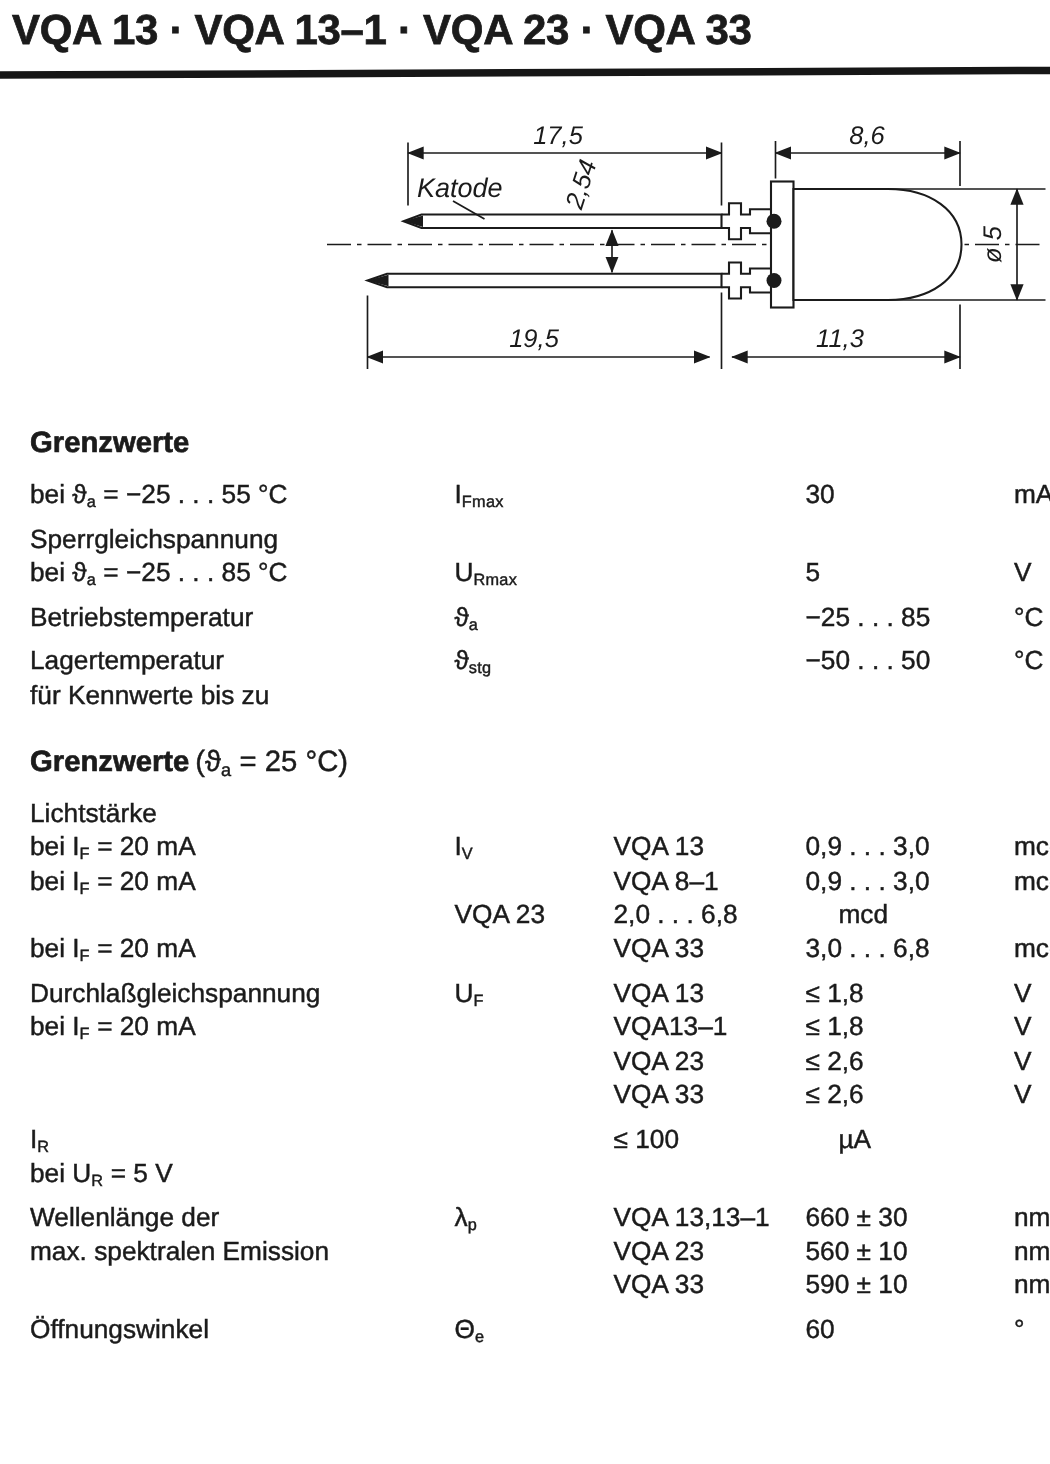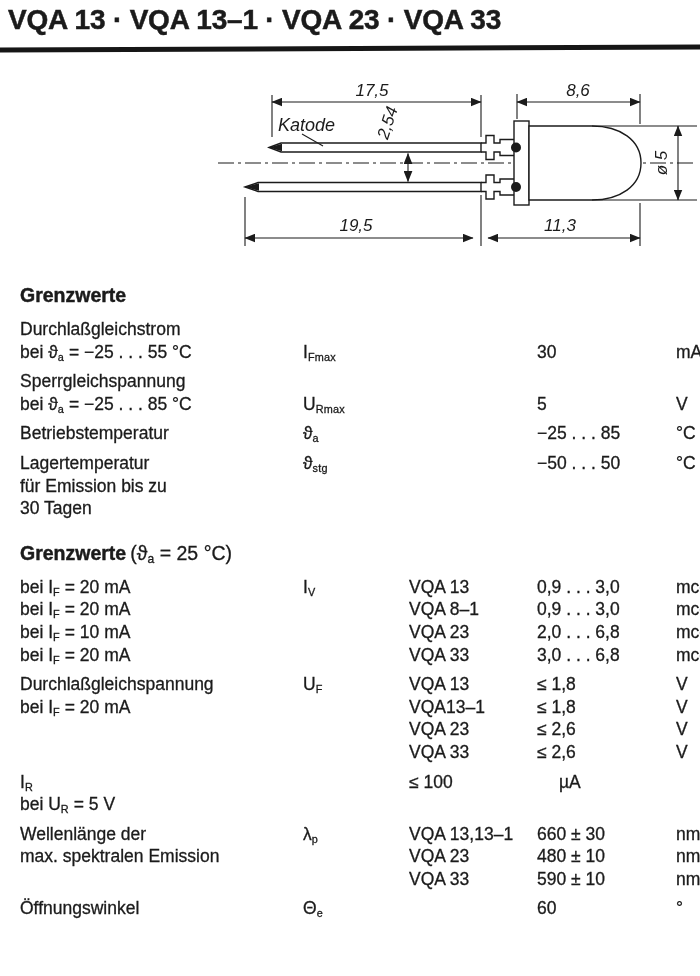--- a/index.html
+++ b/index.html
@@ -103,21 +103,20 @@
 
     <text class="kat" x="278" y="56">Katode</text>
     <line class="dim" x1="302" y1="59" x2="323" y2="71"></line>
   </svg>
 
   <div class="content">
       <section class="sec">
         <h2 class="sec-h"><span class="hb">Grenzwerte</span></h2>
         <div class="block">
           <div class="line">
-            <span class="c c-label">Durchlaßgleichstrom</span>
             <span class="c c-symbol"></span>
             <span class="c c-device"></span>
             <span class="c c-value"></span>
             <span class="c c-unit"></span>
           </div>
           <div class="line">
             <span class="c c-label">bei ϑ<sub>a</sub> = −25 . . . 55 °C</span>
             <span class="c c-symbol">I<sub>Fmax</sub></span>
             <span class="c c-device"></span>
             <span class="c c-value">30</span>
@@ -151,60 +150,53 @@
         </div>
         <div class="block">
           <div class="line">
             <span class="c c-label">Lagertemperatur</span>
             <span class="c c-symbol">ϑ<sub>stg</sub></span>
             <span class="c c-device"></span>
             <span class="c c-value">−50 . . . 50</span>
             <span class="c c-unit">°C</span>
           </div>
           <div class="line">
-            <span class="c c-label">für Emission bis zu</span>
-            <span class="c c-symbol"></span>
-            <span class="c c-device"></span>
-            <span class="c c-value"></span>
-            <span class="c c-unit"></span>
-          </div>
-          <div class="line">
-            <span class="c c-label">30 Tagen</span>
+            <span class="c c-label">für Kennwerte bis zu</span>
             <span class="c c-symbol"></span>
             <span class="c c-device"></span>
             <span class="c c-value"></span>
             <span class="c c-unit"></span>
           </div>
         </div>
       </section>
       <section class="sec">
         <h2 class="sec-h"><span class="hb">Grenzwerte</span><span class="hn">(ϑ<sub>a</sub> = 25 °C)</span></h2>
         <div class="block">
           <div class="line">
+            <span class="c c-label">Lichtstärke</span>
             <span class="c c-symbol"></span>
             <span class="c c-device"></span>
             <span class="c c-value"></span>
             <span class="c c-unit"></span>
           </div>
           <div class="line">
             <span class="c c-label">bei I<sub>F</sub> = 20 mA</span>
             <span class="c c-symbol">I<sub>V</sub></span>
             <span class="c c-device">VQA 13</span>
             <span class="c c-value">0,9 . . . 3,0</span>
             <span class="c c-unit">mcd</span>
           </div>
           <div class="line">
             <span class="c c-label">bei I<sub>F</sub> = 20 mA</span>
             <span class="c c-symbol"></span>
             <span class="c c-device">VQA 8–1</span>
             <span class="c c-value">0,9 . . . 3,0</span>
             <span class="c c-unit">mcd</span>
           </div>
           <div class="line">
-            <span class="c c-label">bei I<sub>F</sub> = 10 mA</span>
             <span class="c c-symbol"></span>
             <span class="c c-device">VQA 23</span>
             <span class="c c-value">2,0 . . . 6,8</span>
             <span class="c c-unit">mcd</span>
           </div>
           <div class="line">
             <span class="c c-label">bei I<sub>F</sub> = 20 mA</span>
             <span class="c c-symbol"></span>
             <span class="c c-device">VQA 33</span>
             <span class="c c-value">3,0 . . . 6,8</span>
@@ -261,21 +253,21 @@
             <span class="c c-label">Wellenlänge der</span>
             <span class="c c-symbol">λ<sub>p</sub></span>
             <span class="c c-device">VQA 13,13–1</span>
             <span class="c c-value">660 ± 30</span>
             <span class="c c-unit">nm</span>
           </div>
           <div class="line">
             <span class="c c-label">max. spektralen Emission</span>
             <span class="c c-symbol"></span>
             <span class="c c-device">VQA 23</span>
-            <span class="c c-value">480 ± 10</span>
+            <span class="c c-value">560 ± 10</span>
             <span class="c c-unit">nm</span>
           </div>
           <div class="line">
             <span class="c c-label"></span>
             <span class="c c-symbol"></span>
             <span class="c c-device">VQA 33</span>
             <span class="c c-value">590 ± 10</span>
             <span class="c c-unit">nm</span>
           </div>
         </div>

